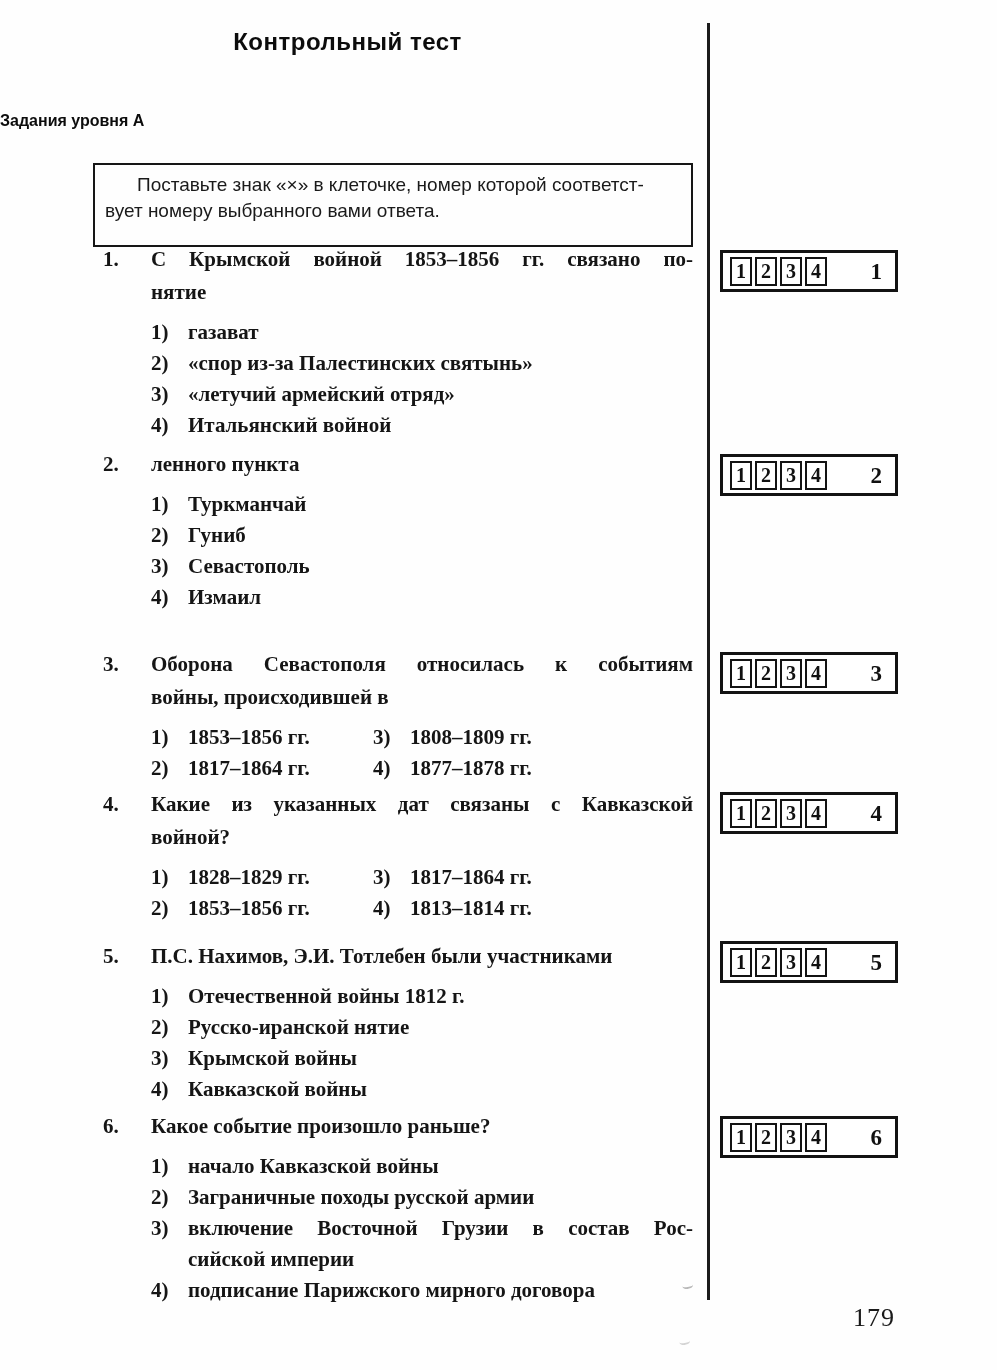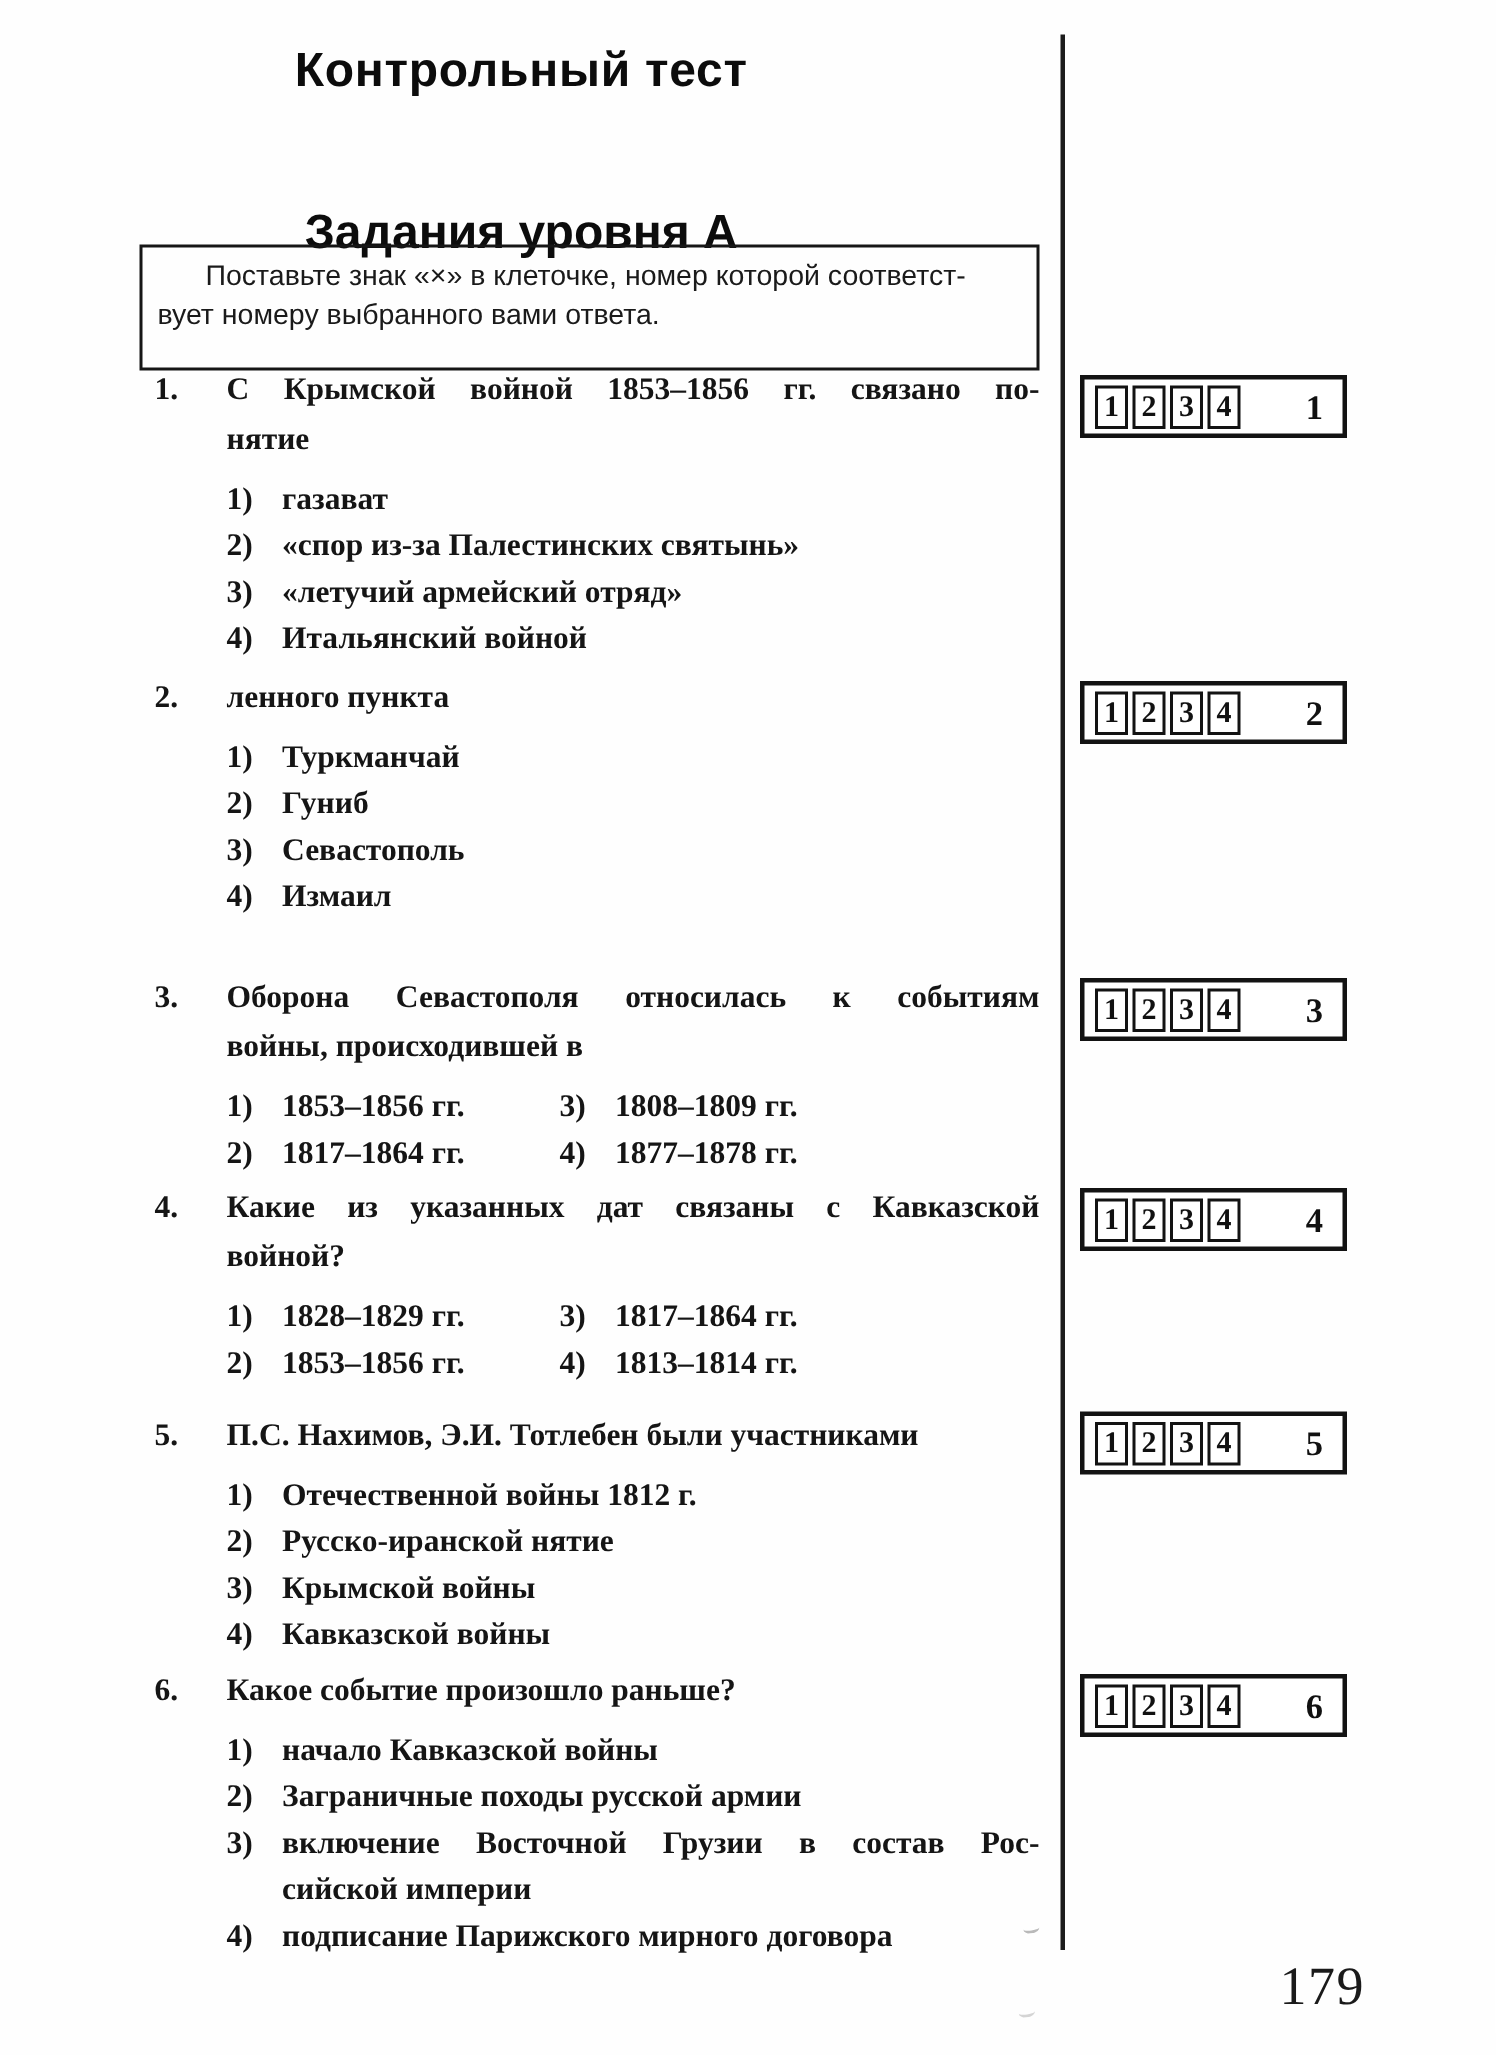--- a/index.html
+++ b/index.html
@@ -9,28 +9,27 @@
     background:#fefefe;
     color:#141414;
     font-family:"Liberation Serif", serif;
     overflow:hidden;
   }
   
   .title{
     position:absolute;top:28px;left:0;width:695px;
     text-align:center;
     font-family:"Liberation Sans", sans-serif;
-    font-weight:bold;font-size:32px;color:#0c0c0c;
+    font-weight:bold;font-size:24px;color:#0c0c0c;
     letter-spacing:0.5px;
   }
   .subtitle{
     position:absolute;top:112px;left:0;width:695px;
-    text-align:center;
     font-family:"Liberation Sans", sans-serif;
-    font-weight:bold;font-size:32px;color:#0c0c0c;margin-top:24px;
+    font-weight:bold;font-size:16px;color:#0c0c0c;
   }
   
   .instruction-box{
     position:absolute;left:93px;top:163px;width:600px;height:84px;
     border:2px solid #161616;box-sizing:border-box;
     padding:7px 10px 0 10px;
     font-family:"Liberation Sans", sans-serif;
     font-size:19px;line-height:26px;color:#1a1a1a;
   }
   .instr-line.indent{padding-left:32px;}
@@ -72,21 +71,21 @@
   }
   .aref{
     position:absolute;right:13px;top:6px;
     font-family:"Liberation Serif", serif;
     font-weight:bold;font-size:23px;color:#111;
   }
   
   .pagenum{
     position:absolute;left:853px;top:1303px;
     font-family:"Liberation Serif", serif;
-    font-size:36px;color:#1a1a1a;letter-spacing:1px;
+    font-size:26px;color:#1a1a1a;letter-spacing:1px;
   }
   
   .artifact{
     position:absolute;width:11px;height:5px;
     border-bottom:2px solid #b9b9b9;border-radius:50%;
     transform:rotate(-8deg);
   }
   .artifact.a1{left:682px;top:1282px;}
   .artifact.a2{left:679px;top:1338px;opacity:.6;}
 </style>

